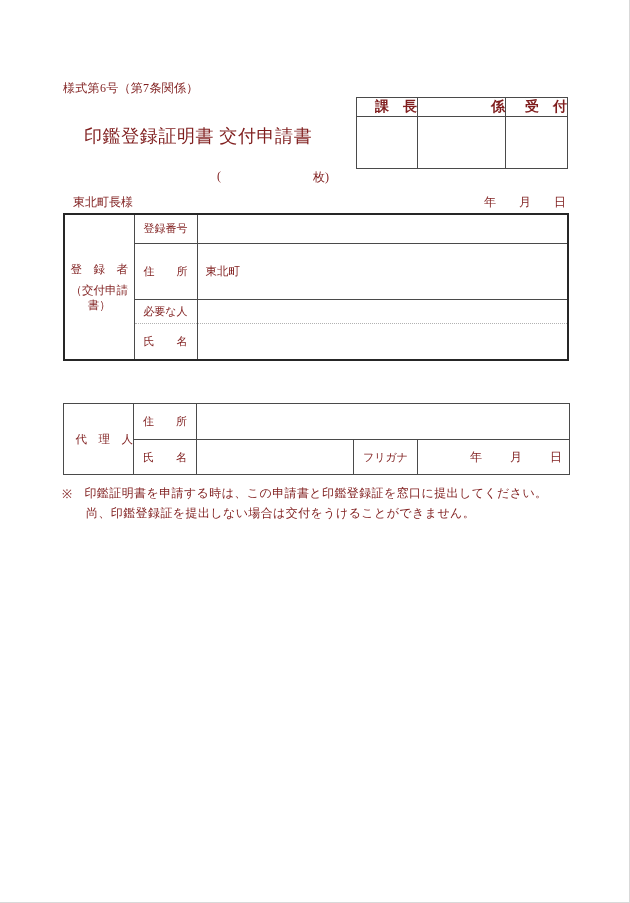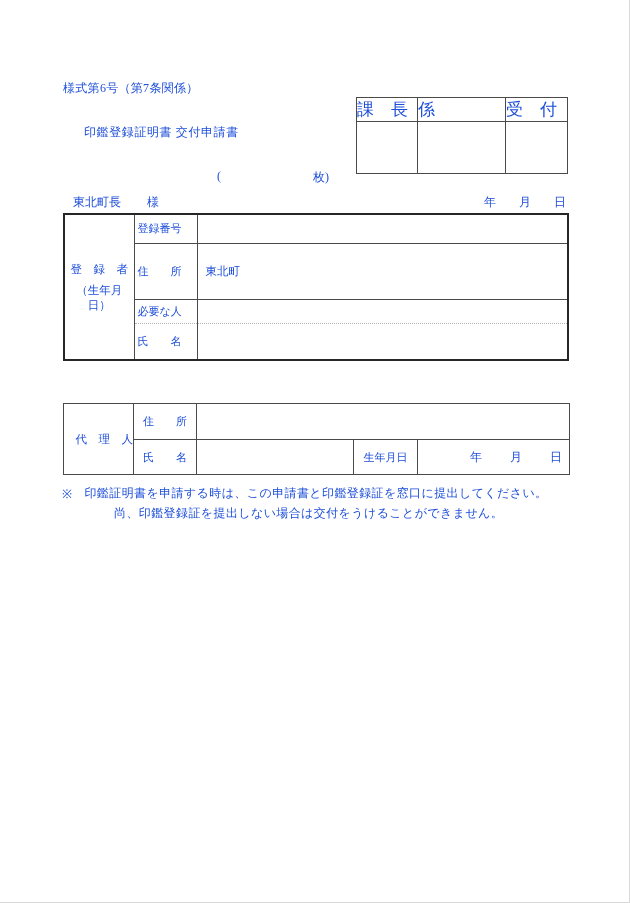--- a/index.html
+++ b/index.html
@@ -2,62 +2,62 @@
 <html><head>
 <meta charset="utf-8">
 <style>
   * { margin:0; padding:0; box-sizing:border-box; }
   html,body { background:#e9e9e9; }
   .page {
     position:relative;
     width:630px; height:903px;
     background:#ffffff;
     font-family:"Liberation Serif","DejaVu Serif",serif;
-    color:#1d4ed8;
+    color:#7f1d1d;
     overflow:hidden;
     border-right:1px solid #d9d9d9;
     border-bottom:1px solid #d9d9d9;
   }
 
   .form-number { position:absolute; left:63px; top:80px; font-size:12px; letter-spacing:0.3px; }
 
   
   .approval-table {
     position:absolute; left:356px; top:97px;
     border-collapse:collapse; table-layout:fixed;
   }
   .approval-table th, .approval-table td { border:1px solid #4a4a4a; }
-  .approval-table th { font-weight:normal; font-size:17px; height:16px; text-align:left; }
+  .approval-table th { font-weight:bold; font-size:14px; height:16px; text-align:right; }
   .approval-table .stamp-row td { height:52px; }
   .col-kacho { width:61px; } .col-kakari { width:88px; } .col-uketsuke { width:62px; }
 
-  .doc-title { position:absolute; left:84px; top:124px; font-size:12px; letter-spacing:0.6px; }
+  .doc-title { position:absolute; left:84px; top:124px; font-size:18px; letter-spacing:0.6px; }
 
   .sheet-count {
     position:absolute; left:217px; top:169px; width:112px;
     display:flex; justify-content:space-between; font-size:12px;
   }
 
-  .addressee-row { position:absolute; left:73px; top:194px; font-size:12px; display:flex; gap:26px; }
+  .addressee-row { position:absolute; left:73px; top:194px; font-size:12px; display:flex; }
   .header-date {
     position:absolute; left:484px; top:194px; width:82px;
     display:flex; justify-content:space-between; font-size:12px;
   }
 
   
   .registrant-table {
     position:absolute; left:63px; top:213px; width:506px;
     border-collapse:collapse; table-layout:fixed;
     border:2.5px solid #262626;
     font-size:11.5px;
   }
   .registrant-table td { border:1px solid #4a4a4a; vertical-align:middle; }
   .registrant-table .group-cell { width:70px; text-align:center; }
   .group-inner { display:flex; flex-direction:column; align-items:center; gap:6px; font-size:11.5px; }
-  .registrant-table .label-cell { width:63px; text-align:left; font-size:11px; padding:0 3px; }
+  .registrant-table .label-cell { width:63px; text-align:center; font-size:11px; padding:0 3px; }
   .registrant-table .value-cell { padding-left:8px; font-size:11.5px; }
   .row-regno td { height:29px; }
   .row-address td { height:56px; }
   .row-furigana td { height:24px; }
   .row-name td { height:37px; }
   .row-furigana td { border-bottom:1px dotted #b2b2b2; }
   .row-name td { border-top:1px dotted #b2b2b2; }
 
   .request-text { position:absolute; left:73px; top:383px; font-size:12px; letter-spacing:0.6px; }
 
@@ -76,21 +76,21 @@
   .agent-row-name td { height:35px; }
   .birth-label { width:64px; }
   .birth-value { width:152px; }
   .birth-date-inner {
     display:flex; justify-content:flex-end; gap:28px;
     padding-right:7px; font-size:12px;
   }
 
   .notes { position:absolute; left:62px; top:485px; font-size:12px; letter-spacing:0.4px; }
   .note-line1 { display:flex; gap:12px; }
-  .note-line2 { margin-left:52px; margin-top:3px; }
+  .note-line2 { margin-left:24px; margin-top:3px; }
 </style>
 </head>
 <body>
 
 <div class="page">
 
   <div class="form-number">様式第6号（第7条関係）</div>
 
   <table class="approval-table">
     <tbody>
@@ -129,21 +129,21 @@
     <colgroup>
         <col style="width:70px">
         <col style="width:63px">
         <col>
       </colgroup>
     <tbody>
       <tr class="row-regno">
         <td class="group-cell" rowspan="4">
           <div class="group-inner">
             <span>登　録　者</span>
-            <span>（生年月日）</span>
+            <span>（交付申請書）</span>
           </div>
         </td>
         <td class="label-cell">登録番号</td>
         <td class="value-cell"></td>
       </tr>
       <tr class="row-address">
         <td class="label-cell">住　　所</td>
         <td class="value-cell">東北町</td>
       </tr>
       <tr class="row-furigana">
@@ -170,21 +170,21 @@
       <tr class="agent-row-address">
         <td class="group-cell" rowspan="2">
           <span>代　理　人</span>
         </td>
         <td class="label-cell">住　　所</td>
         <td class="value-cell" colspan="3"></td>
       </tr>
       <tr class="agent-row-name">
         <td class="label-cell">氏　　名</td>
         <td class="value-cell"></td>
-        <td class="label-cell birth-label">生年月日</td>
+        <td class="label-cell birth-label">フリガナ</td>
         <td class="birth-value">
           <div class="birth-date-inner">
             <span>年</span>
             <span>月</span>
             <span>日</span>
           </div>
         </td>
       </tr>
     </tbody>
   </table>

